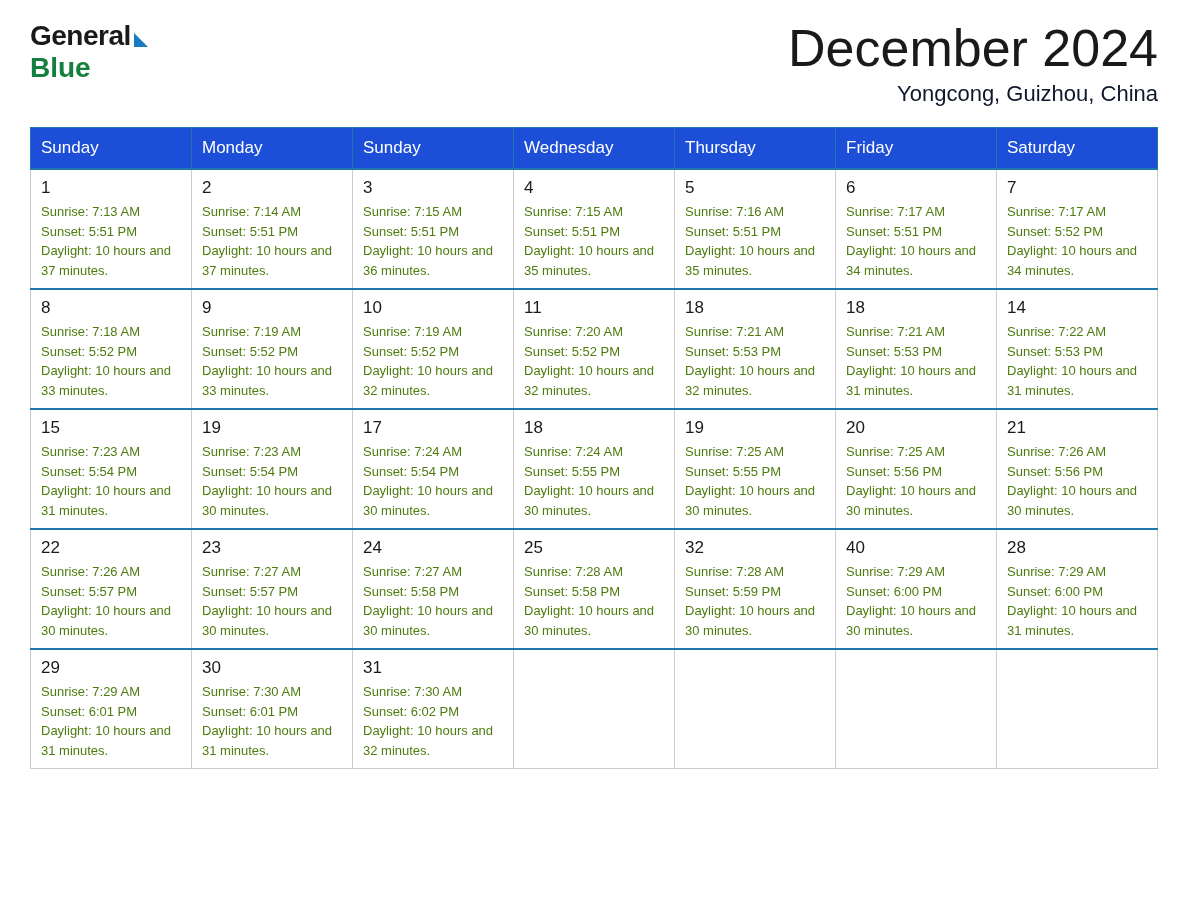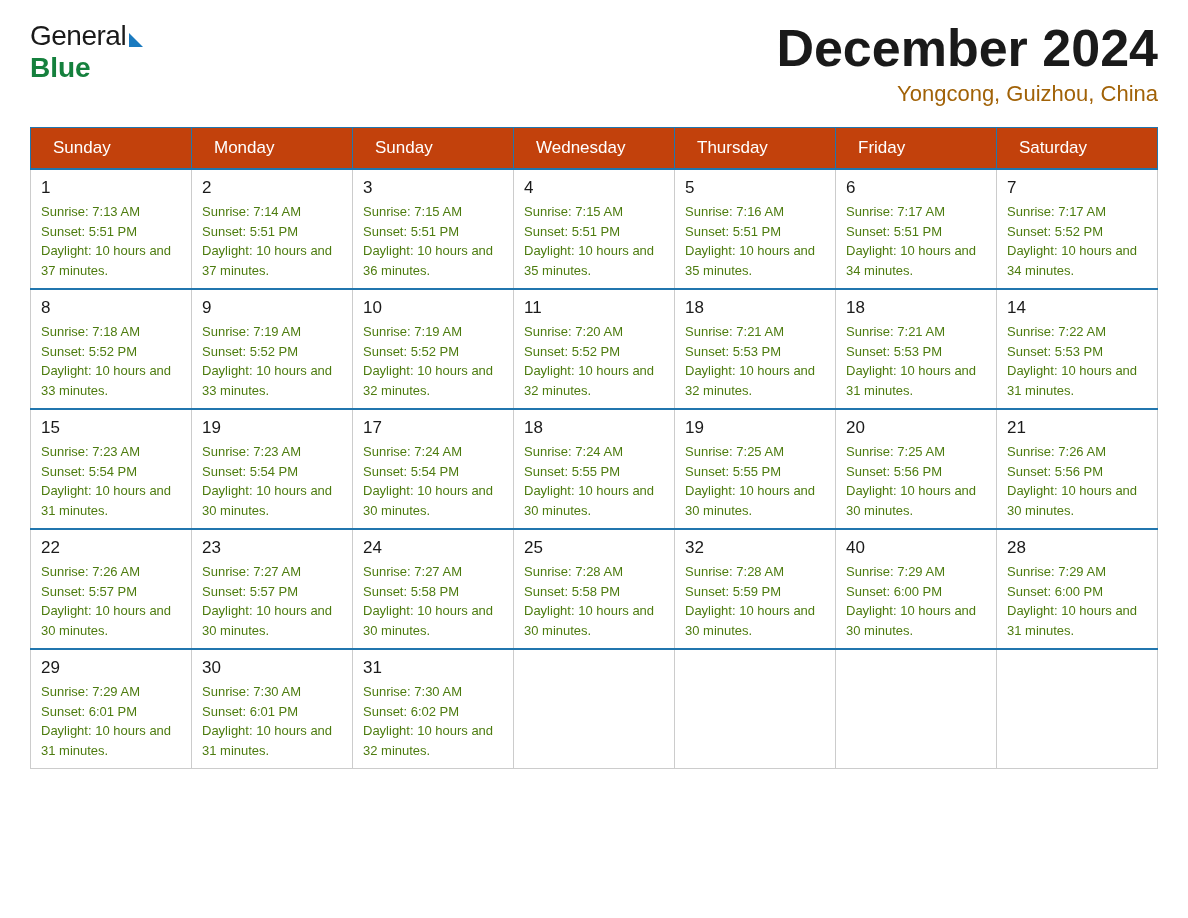--- a/index.html
+++ b/index.html
@@ -20,21 +20,21 @@
       display: flex;
       flex-direction: column;
       align-items: flex-start;
     }
     .logo-top {
       display: flex;
       align-items: center;
     }
     .logo-general {
       font-size: 28px;
-      font-weight: normal;
+      font-weight: bold;
       color: #1a1a1a;
       letter-spacing: -0.5px;
     }
     .logo-arrow {
       width: 0;
       height: 0;
       border-left: 14px solid #1a7abf;
       border-top: 14px solid transparent;
       border-bottom: 0px solid transparent;
       margin-left: 3px;
@@ -44,39 +44,39 @@
       font-size: 28px;
       font-weight: bold;
       color: #15803d;
       margin-left: 0px;
     }
     .title-area {
       text-align: right;
     }
     .month-title {
       font-size: 52px;
-      font-weight: bold;
+      font-weight: normal;
       color: #1a1a1a;
       line-height: 1.1;
     }
     .location {
       font-size: 22px;
-      color: #a16207;
+      color: #0f172a;
       margin-top: 4px;
     }
     .calendar {
       width: 100%;
       border-collapse: collapse;
     }
     .calendar th {
-      background: #c2410c;
+      background: #1d4ed8;
       color: #fff;
       font-size: 17px;
       font-weight: normal;
-      padding: 10px 22px;
+      padding: 10px 10px;
       text-align: left;
       border: 1px solid #2176ae;
     }
     .calendar td {
       vertical-align: top;
       padding: 8px 10px;
       border: 1px solid #ccc;
       font-size: 13px;
       color: #222;
       width: calc(100% / 7);

